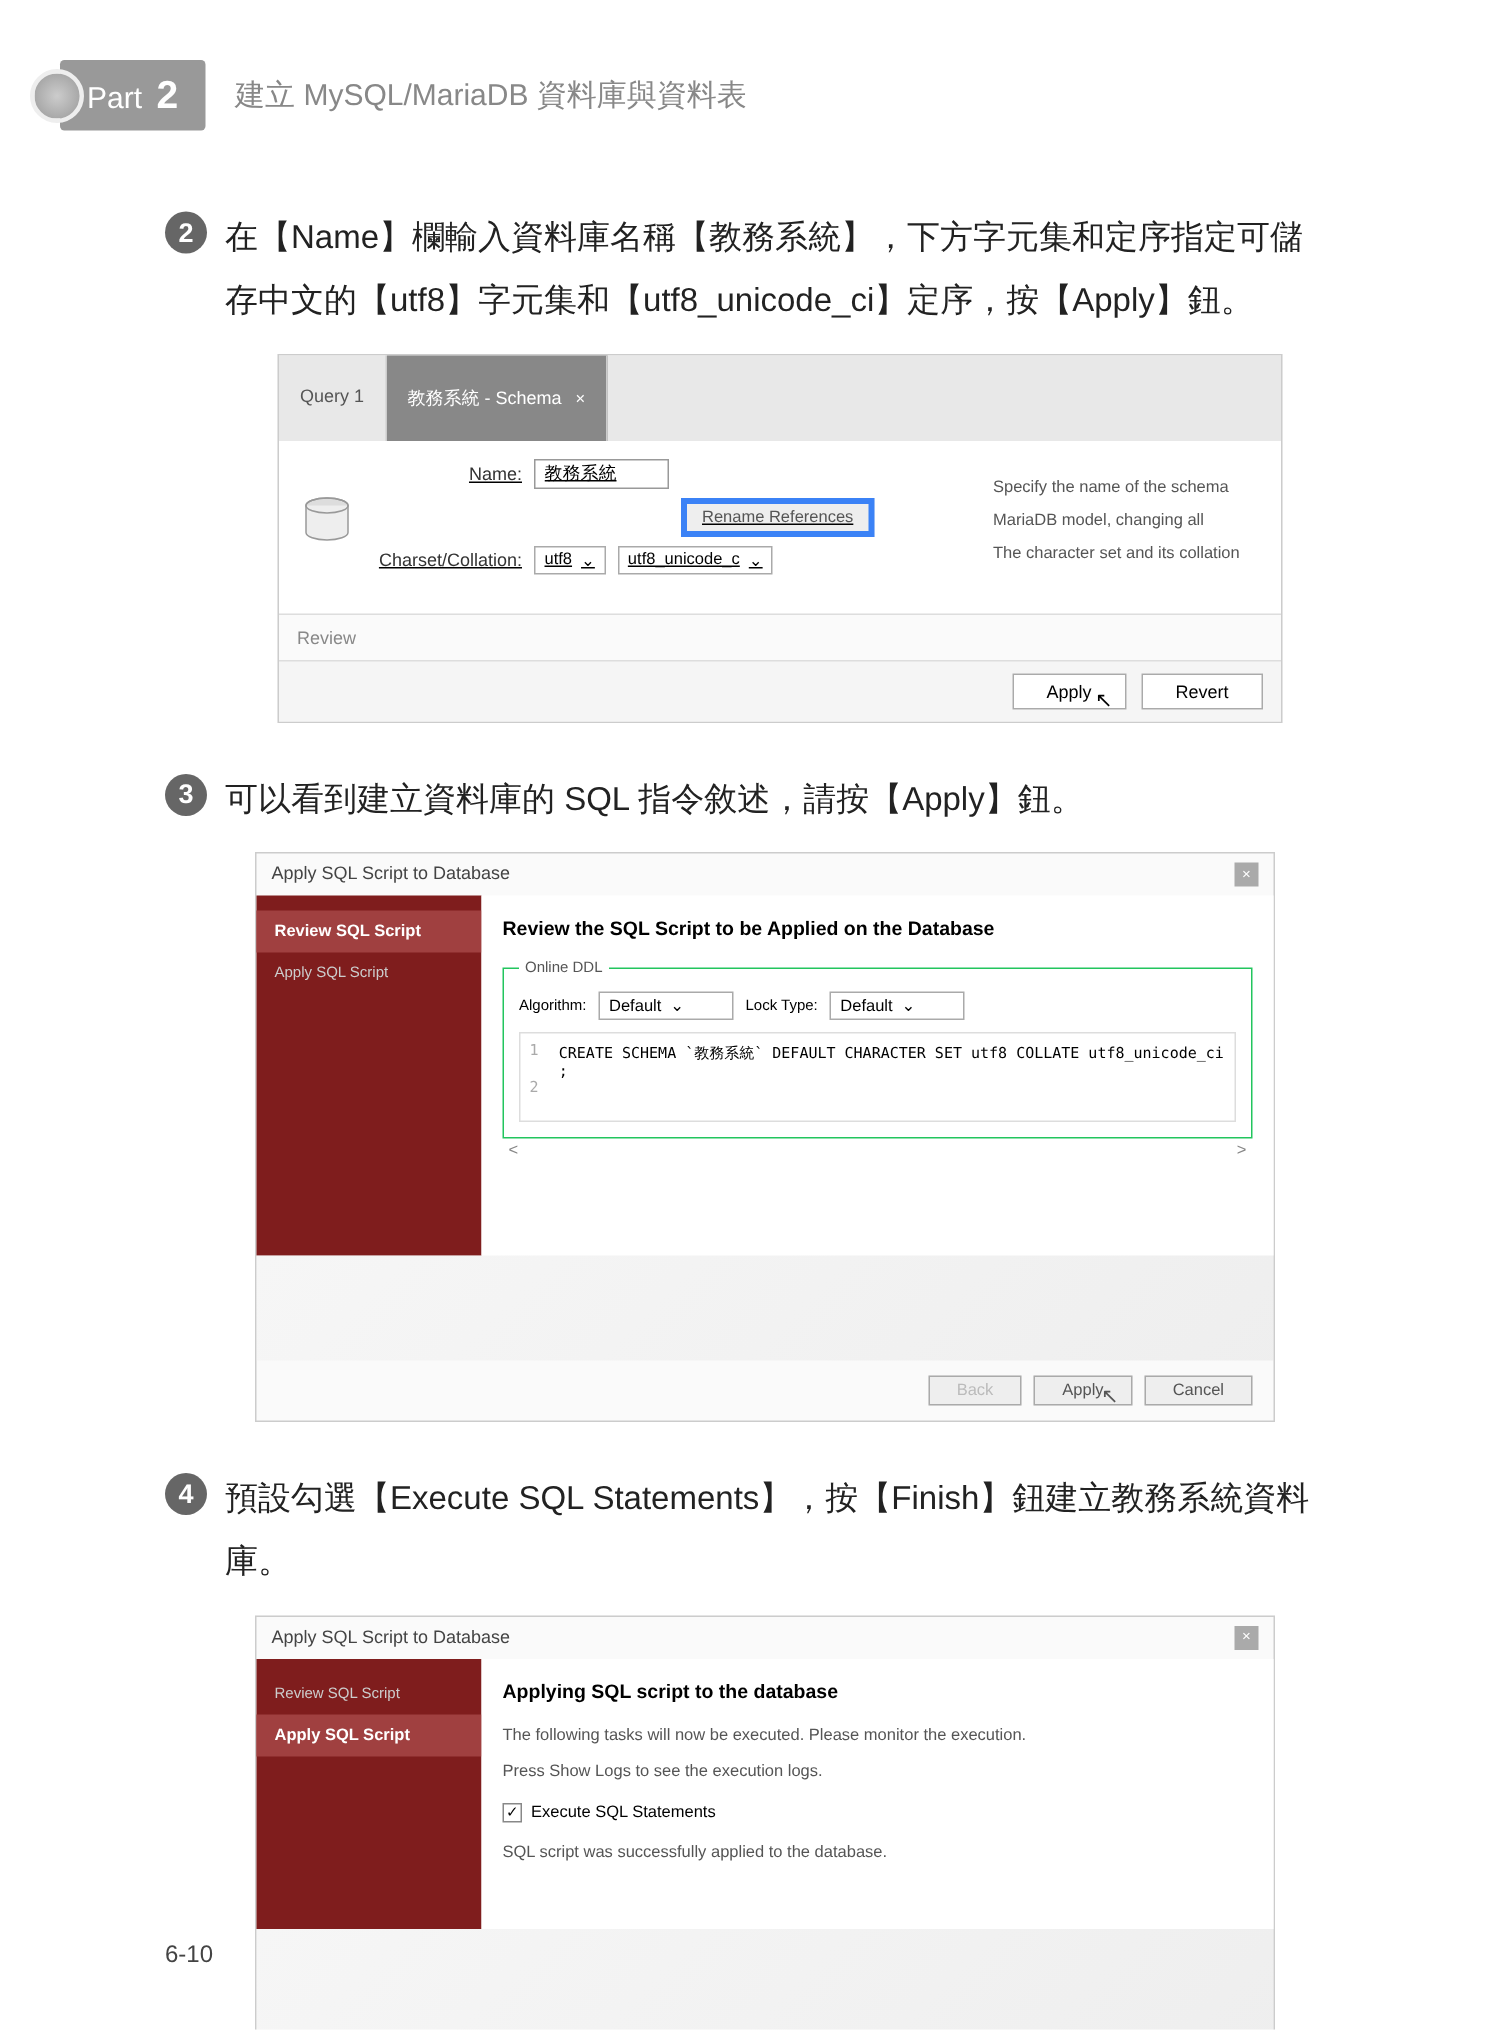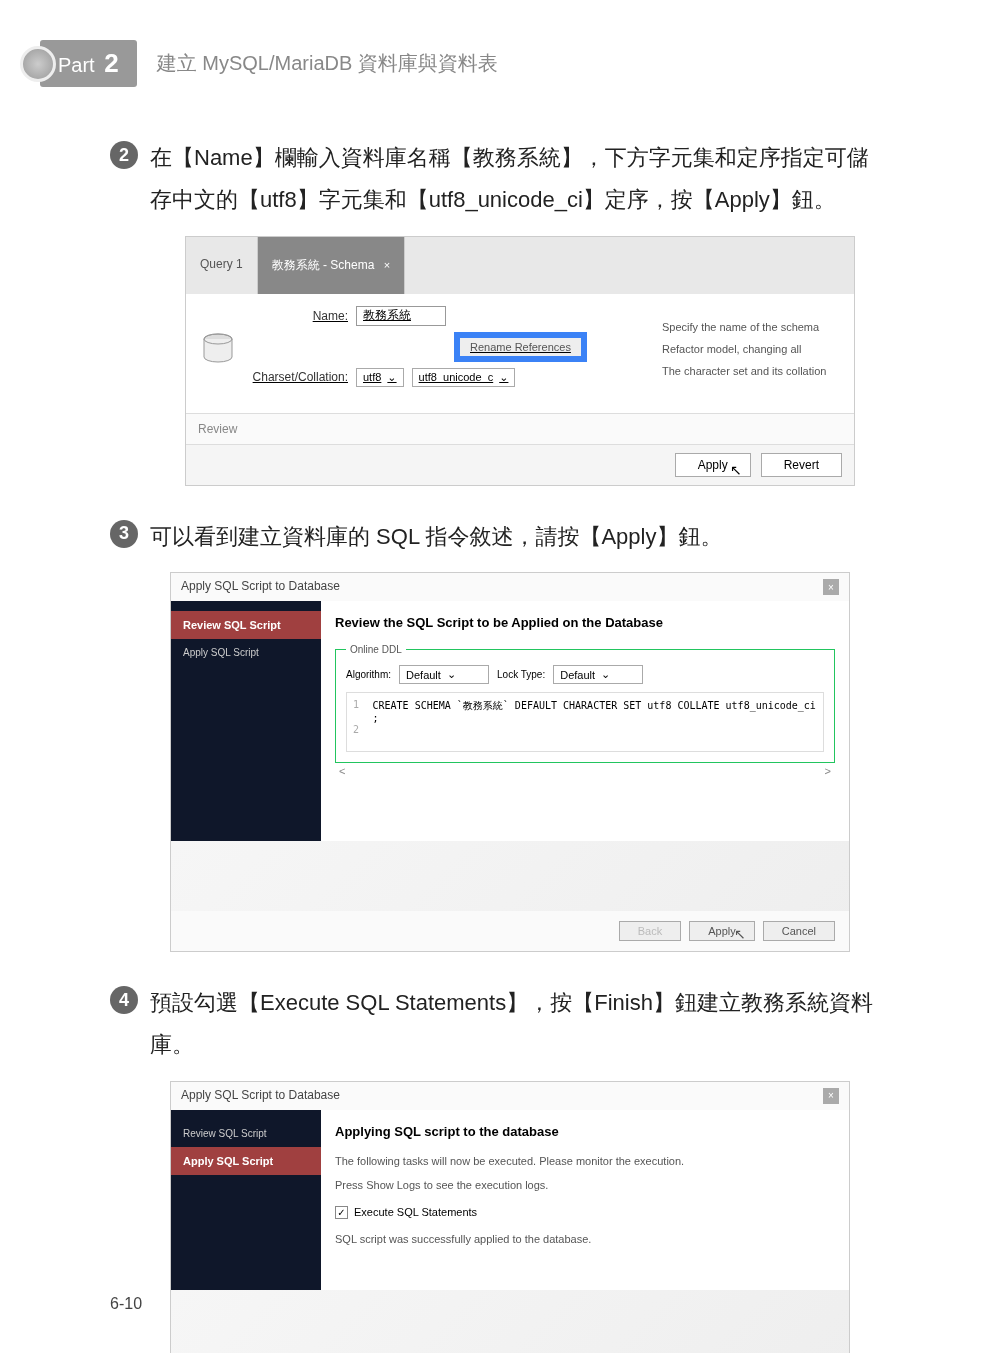--- a/index.html
+++ b/index.html
@@ -24,34 +24,34 @@
     .tab { padding: 20px 14px; font-size: 12px; color: #555; border-right: 1px solid #ccc; }
     .tab.active { background: #888; color: #fff; text-align: center; }
     .tab-close { margin-left: 6px; font-size: 11px; }
     .form-area { padding: 12px; background: #fff; }
     .form-row { display: flex; align-items: center; margin-bottom: 8px; }
     .db-icon { width: 40px; height: 40px; margin-right: 10px; }
     .form-grid { flex: 1; }
     .form-line { display: flex; align-items: center; margin-bottom: 6px; gap: 8px; text-decoration: underline; }
     .form-label { width: 100px; text-align: right; font-size: 12px; color: #333; }
     .form-input { border: 1px solid #999; padding: 2px 6px; font-size: 12px; width: 90px; background: #fff; }
-    .form-btn { border: 6px solid #3b82f6; background: #eee; padding: 3px 10px; font-size: 11px; color: #555; }
+    .form-btn { border: 4px solid #3b82f6; background: #eee; padding: 3px 10px; font-size: 11px; color: #555; }
     .form-select { border: 1px solid #aaa; background: #fff; padding: 2px 6px; font-size: 11px; display: flex; align-items: center; gap: 6px; }
     .desc-col { width: 190px; font-size: 11px; color: #555; padding-left: 10px; }
     .schema-bar { padding: 8px 12px; font-size: 12px; color: #888; border-top: 1px solid #ddd; }
     .btn-row { display: flex; justify-content: flex-end; gap: 10px; padding: 8px 12px; border-top: 1px solid #ddd; background: #f5f5f5; }
     .win-btn { border: 1px solid #aaa; background: #fff; padding: 4px 22px; font-size: 12px; position: relative; }
     .cursor { position: absolute; bottom: -2px; right: 8px; font-size: 14px; }
     
     
     .ss2 { width: 680px; margin-left: 60px; }
     .dialog-title { padding: 6px 10px; font-size: 12px; color: #444; display: flex; justify-content: space-between; }
     .close-x { background: #aaa; color: #fff; width: 16px; height: 16px; display: flex; align-items: center; justify-content: center; font-size: 10px; }
     .dialog-body { display: flex; min-height: 240px; }
-    .sidebar { width: 150px; background: #0f172a; color: #fff; padding: 10px 0; }
+    .sidebar { width: 150px; background: #7f1d1d; color: #fff; padding: 10px 0; }
     .side-item { padding: 8px 12px; font-size: 11px; }
     .side-item.active { background: #a04040; font-weight: bold; }
     .side-item.sub { color: #ccc; font-size: 10px; }
     .main-panel { flex: 1; background: #fff; padding: 14px; }
     .panel-title { font-size: 13px; font-weight: bold; margin-bottom: 14px; }
     .fieldset { border: 1px solid #22c55e; padding: 10px; }
     .fieldset legend { font-size: 10px; padding: 0 4px; color: #555; }
     .ddl-row { display: flex; align-items: center; gap: 8px; font-size: 10px; margin-bottom: 8px; }
     .sql-area { border: 1px solid #ddd; padding: 6px; font-size: 10px; font-family: monospace; min-height: 60px; }
     .sql-line { display: flex; }
@@ -124,21 +124,21 @@
               <span>⌄</span>
             </div>
             <div class="form-select">
               <span>utf8_unicode_c</span>
               <span>⌄</span>
             </div>
           </div>
         </div>
         <div class="desc-col">
           <div style="margin-bottom:10px;">Specify the name of the schema</div>
-          <div style="margin-bottom:10px;">Refactor model, changing all</div>
+          <div style="margin-bottom:10px;">MariaDB model, changing all</div>
           <div>The character set and its collation</div>
         </div>
       </div>
     </div>
     <div class="schema-bar">Review</div>
     <div class="btn-row">
       <button class="win-btn">
         <span>Apply</span>
         <span class="cursor">↖</span>
       </button>

